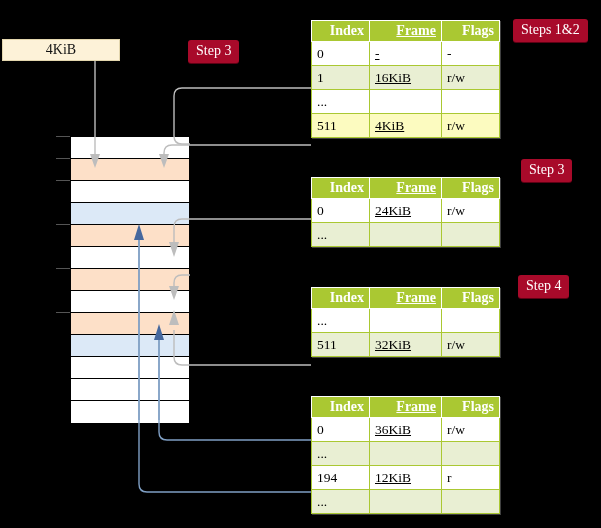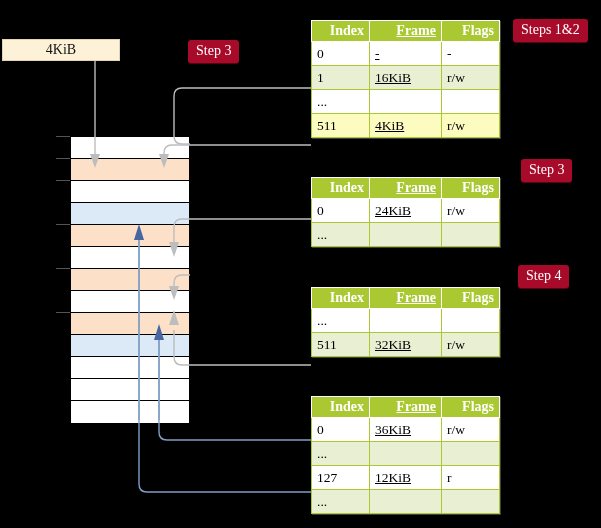--- a/index.html
+++ b/index.html
@@ -106,21 +106,21 @@
 
 <div class="stage">
 
   <div class="kibbox" id="src-box" style="left: 2px; top: 39px; width: 118px; height: 22px;">
     <span>4KiB</span>
   </div>
 
   <div class="badge" id="badge-0" style="left: 188px; top: 40px;">Step 3</div>
   <div class="badge" id="badge-1" style="left: 513px; top: 19px;">Steps 1&amp;2</div>
   <div class="badge" id="badge-2" style="left: 521px; top: 159px;">Step 3</div>
-  <div class="badge" id="badge-3" style="left: 518px; top: 265px;">Step 4</div>
+  <div class="badge" id="badge-3" style="left: 518px; top: 275px;">Step 4</div>
 
   <div class="memcol" id="memcol" style="left: 70px; top: 136px; width: 120px; height: 288px;">
       <div class="memrow" style="height: 22px;"></div>
       <div class="memrow orange" style="height: 22px;"></div>
       <div class="memrow" style="height: 22px;"></div>
       <div class="memrow blue" style="height: 22px;"></div>
       <div class="memrow orange" style="height: 22px;"></div>
       <div class="memrow" style="height: 22px;"></div>
       <div class="memrow orange" style="height: 22px;"></div>
       <div class="memrow" style="height: 22px;"></div>
@@ -226,21 +226,21 @@
             <td class="col-i">0</td>
             <td class="col-f">36KiB</td>
             <td class="col-g">r/w</td>
           </tr>
           <tr class="alt">
             <td class="col-i">...</td>
             <td class="col-f"></td>
             <td class="col-g"></td>
           </tr>
           <tr>
-            <td class="col-i">127</td>
+            <td class="col-i">194</td>
             <td class="col-f">12KiB</td>
             <td class="col-g">r</td>
           </tr>
           <tr class="alt">
             <td class="col-i">...</td>
             <td class="col-f"></td>
             <td class="col-g"></td>
           </tr>
         </tbody>
       </table>

